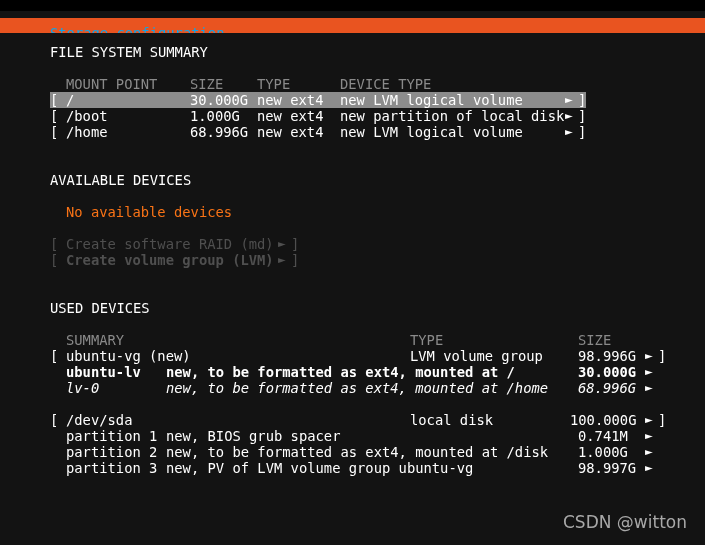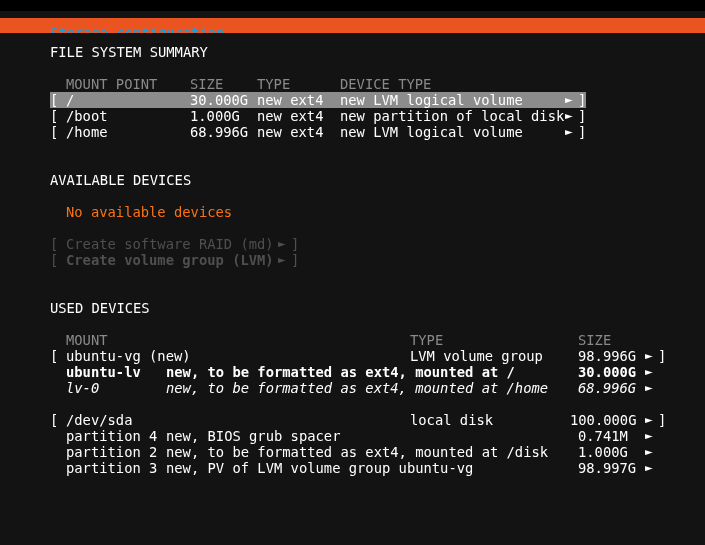--- a/index.html
+++ b/index.html
@@ -190,21 +190,21 @@
       <span class="cell" style="left:66px;font-weight:bold;">Create volume group (LVM)</span>
       <span class="cell arrow" style="left:278px;">►</span>
       <span class="cell" style="left:291px;">]</span>
     </div>
 
     <div class="row section-title" style="top:267px;padding-left:37px;">
       <span class="cell" style="left:50px;">USED DEVICES</span>
     </div>
 
     <div class="row col-head" style="top:299px;">
-      <span class="cell" style="left:66px;">MOUNT</span>
+      <span class="cell" style="left:66px;">SUMMARY</span>
       <span class="cell" style="left:410px;">TYPE</span>
       <span class="cell" style="left:578px;">SIZE</span>
     </div>
 
     <div class="row" style="top:315px;">
       <span class="cell" style="left:50px;">[</span>
       <span class="cell" style="left:66px;">ubuntu-vg (new)</span>
       <span class="cell" style="left:410px;">LVM volume group</span>
       <span class="cell" style="left:578px;">98.996G</span>
       <span class="cell arrow" style="left:645px;">►</span>
@@ -228,21 +228,21 @@
     <div class="row" style="top:379px;">
       <span class="cell" style="left:50px;">[</span>
       <span class="cell" style="left:66px;">/dev/sda</span>
       <span class="cell" style="left:410px;">local disk</span>
       <span class="cell" style="left:570px;">100.000G</span>
       <span class="cell arrow" style="left:645px;">►</span>
       <span class="cell" style="left:658px;">]</span>
     </div>
 
     <div class="row" style="top:395px;">
-      <span class="cell" style="left:66px;">partition 4</span>
+      <span class="cell" style="left:66px;">partition 1</span>
       <span class="cell" style="left:166px;">new, BIOS grub spacer</span>
       <span class="cell" style="left:578px;">0.741M</span>
       <span class="cell arrow" style="left:645px;">►</span>
     </div>
 
     <div class="row" style="top:411px;">
       <span class="cell" style="left:66px;">partition 2</span>
       <span class="cell" style="left:166px;">new, to be formatted as ext4, mounted at /disk</span>
       <span class="cell" style="left:578px;">1.000G</span>
       <span class="cell arrow" style="left:645px;">►</span>
@@ -250,14 +250,15 @@
 
     <div class="row" style="top:427px;">
       <span class="cell" style="left:66px;">partition 3</span>
       <span class="cell" style="left:166px;">new, PV of LVM volume group ubuntu-vg</span>
       <span class="cell" style="left:578px;">98.997G</span>
       <span class="cell arrow" style="left:645px;">►</span>
     </div>
 
   </div>
 
+  <div class="watermark">CSDN @witton</div>
 
 </div>
 
 </body></html>

